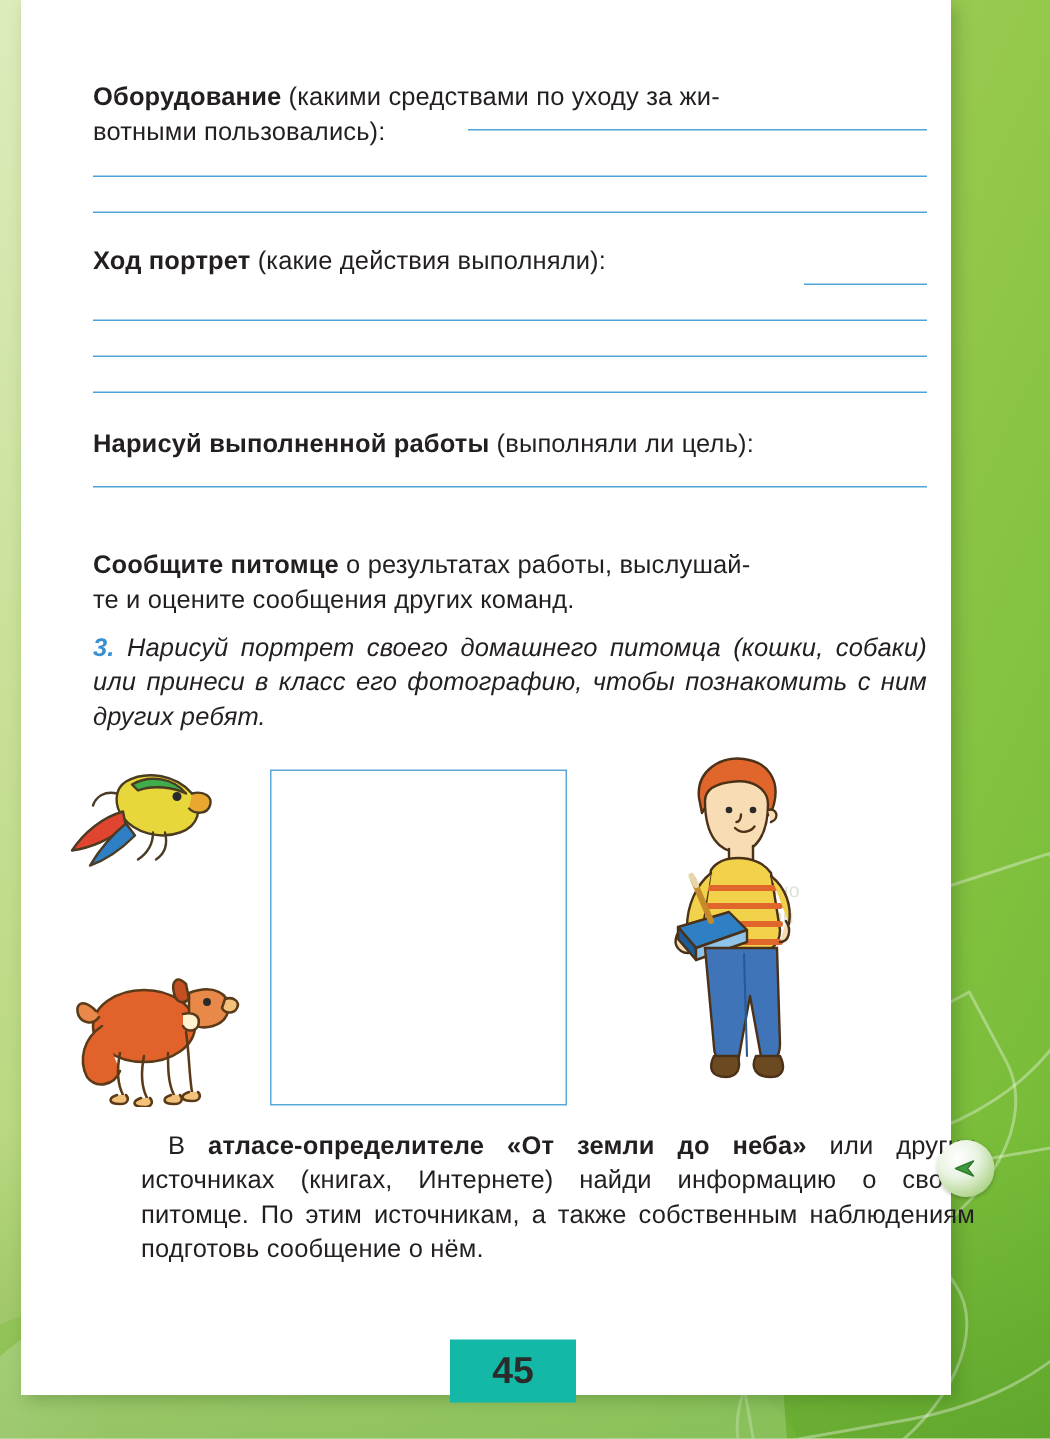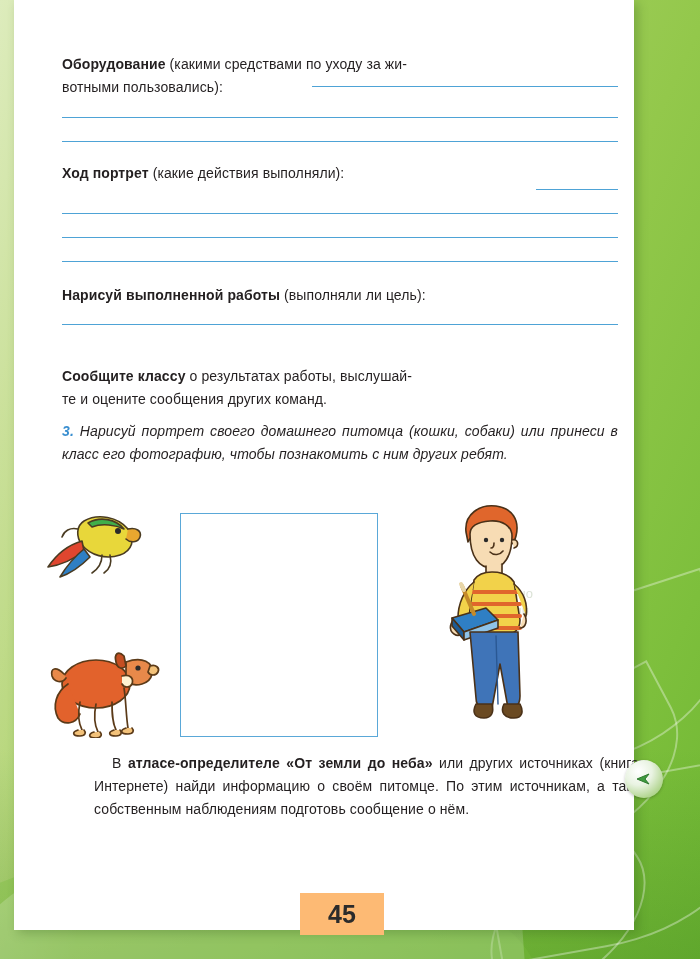--- a/index.html
+++ b/index.html
@@ -100,21 +100,21 @@
 
   
   .content {
     position: absolute;
     left: 30px;
     top: 0;
     width: 556px;
   }
 
   .para {
-    font-size: 14px;
+    font-size: 17px;
     line-height: 23px;
     color: #231f20;
     text-align: justify;
     letter-spacing: 0.1px;
   }
   b.bold { font-weight: bold; }
 
   .lead {
     position: absolute;
     width: 556px;
@@ -148,21 +148,21 @@
     background: #ffffff;
   }
 
   
   .pagenum {
     position: absolute;
     left: 268px;
     top: 893px;
     width: 84px;
     height: 42px;
-    background: #fdba74;
+    background: #14b8a6;
     display: flex;
     align-items: center;
     justify-content: center;
     font-size: 25px;
     font-weight: bold;
     color: #2b2b2b;
   }
 
   
   .badge {
@@ -223,21 +223,21 @@
         <div class="ruleline" style="left:0px; top:213px; width:556px;"></div>
         <div class="ruleline" style="left:0px; top:237px; width:556px;"></div>
         <div class="ruleline" style="left:0px; top:261px; width:556px;"></div>
 
         <div class="lead para" style="top:284px;">
           <b class="bold section-title">Нарисуй выполненной работы</b><span> (выполняли ли цель):</span>
         </div>
         <div class="ruleline" style="left:0px; top:324px; width:556px;"></div>
 
         <div class="lead para" style="top:342px; white-space:pre-line;">
-          <b class="bold section-title">Сообщите классу</b><span> о результатах работы, выслушай-
+          <b class="bold section-title">Сообщите питомце</b><span> о результатах работы, выслушай-
 те и оцените сообщения других команд.</span>
         </div>
 
         <div class="lead para" style="top:420px;font-style:italic;">
           <span class="tasknum">3.</span>
           <span>Нарисуй портрет своего домашнего питомца (кошки, собаки) или принеси в класс его фотогра­фию, чтобы познакомить с ним других ребят.</span>
         </div>
 
         <div class="lead para" style="top:752px; text-indent:18px;margin-left:32px;">
           <span>В </span><b class="bold">атласе-определителе «От земли до неба»</b><span> или других источниках (книгах, Интернете) найди информацию о своём питомце. По этим источни­кам, а также собственным наблюдениям подготовь сообщение о нём.</span>

